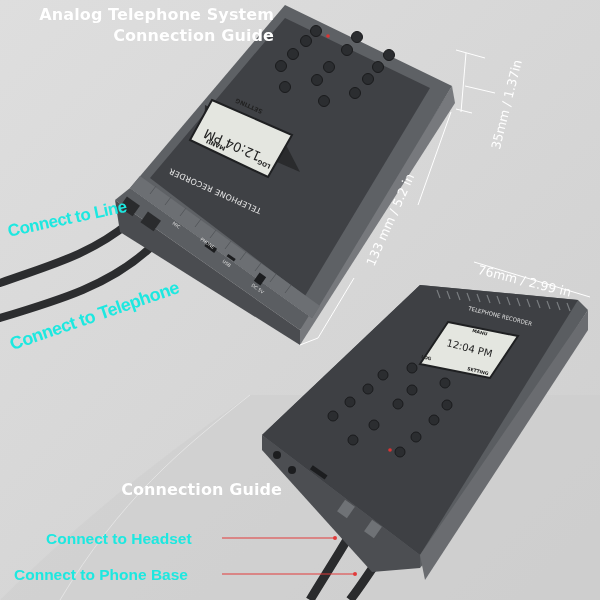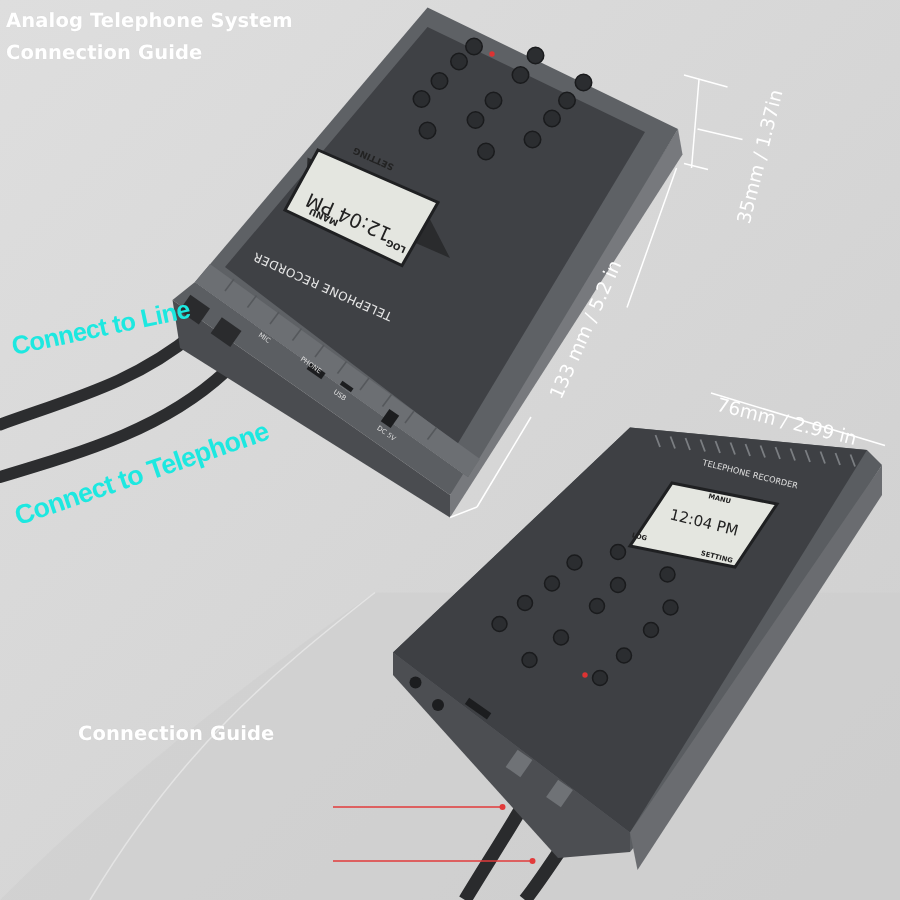--- a/index.html
+++ b/index.html
@@ -4,22 +4,22 @@
 <style>
   html, body { margin: 0; padding: 0; }
   body {
     width: 600px; height: 600px; overflow: hidden; position: relative;
     background: #d6d6d6;
     font-family: "DejaVu Sans", "Liberation Sans", sans-serif;
   }
   .stage { position: absolute; left: 0; top: 0; width: 600px; height: 600px; }
   .bg-curve { position: absolute; left: 0; top: 0; }
   .title {
-    position: absolute; color: #ffffff; font-weight: bold; text-align: left;
-    font-size: 13px; line-height: 21px; letter-spacing: 0.1px;
+    position: absolute; color: #ffffff; font-weight: bold; text-align: right;
+    font-size: 16px; line-height: 21px; letter-spacing: 0.1px;
     text-shadow: 0 0 1px rgba(0,0,0,0.05);
   }
   .title-analog { left: 4px; top: 4px; width: 270px; }
   .title-voip { left: 52px; top: 479px; width: 230px; }
   .cyan-label {
     position: absolute; color: #1de8e0; font-weight: bold; white-space: nowrap;
     font-family: "Liberation Sans Narrow", "Liberation Sans", sans-serif;
   }
   .lbl-line { left: 6px; top: 222px; font-size: 17px; transform: rotate(-12deg); transform-origin: left top; letter-spacing: -0.5px; }
   .lbl-tel { left: 14px; top: 334px; font-size: 18px; transform: rotate(-19deg); transform-origin: left bottom; letter-spacing: -0.5px; }
@@ -208,17 +208,19 @@
   <div class="title title-analog">
     <div>Analog Telephone System</div>
     <div>Connection Guide</div>
   </div>
   <div class="title title-voip">
     <div>Connection Guide</div>
   </div>
 
   <div class="cyan-label lbl-line">Connect to Line</div>
   <div class="cyan-label lbl-tel">Connect to Telephone</div>
+  <div class="cyan-label lbl-headset">Connect to Headset</div>
+  <div class="cyan-label lbl-base">Connect to Phone Base</div>
 
   <div class="dim dim-h">35mm / 1.37in</div>
   <div class="dim dim-l">133 mm / 5.2 in</div>
   <div class="dim dim-w">76mm / 2.99 in</div>
 </div>
 
 </body></html>

